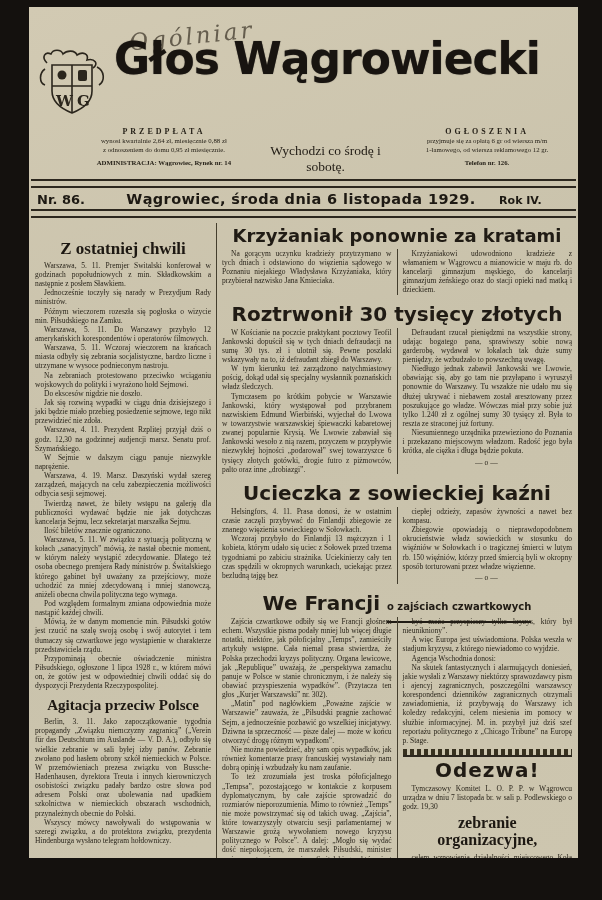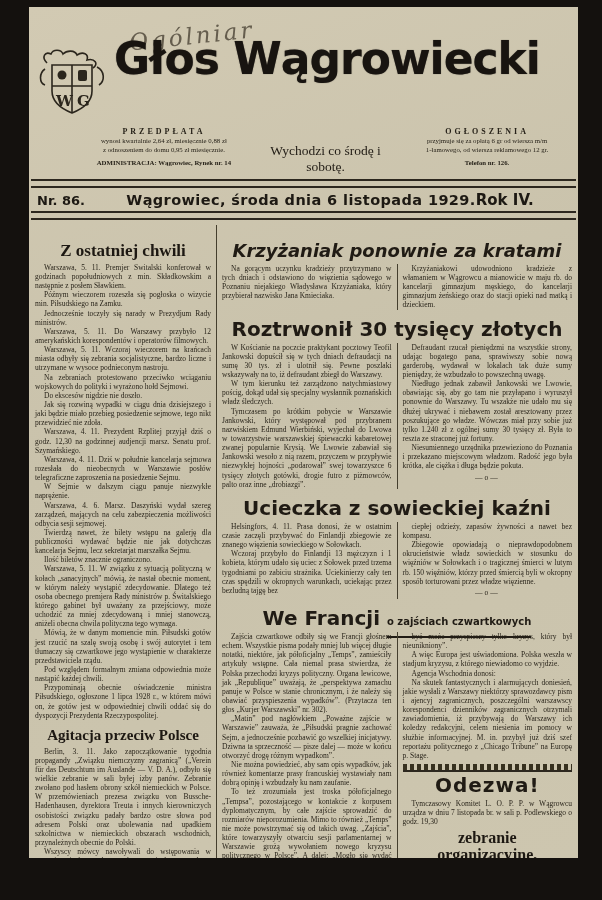--- a/index.html
+++ b/index.html
@@ -26,38 +26,38 @@
   
   .rule2{height:5px;border-top:2px solid #2c271e;border-bottom:2px solid #2c271e;margin:0 2px;}
   .hrule{height:2.5px;background:#2c271e;margin:3px 0;}
   .ornament{height:6px;margin:4px 0 3px 0;border-bottom:2px solid #2c271e;
     background:repeating-linear-gradient(90deg,#37311f 0 4px,rgba(0,0,0,0) 4px 7px);}
   
   .dateline{display:flex;align-items:baseline;padding:3px 13px 2px 8px;
     font-family:"DejaVu Sans",sans-serif;font-weight:bold;color:#1d1913;}
   .dl-issue{width:120px;font-size:13px;}
   .dl-center{flex:1;text-align:center;font-size:14.5px;letter-spacing:.4px;white-space:nowrap;}
-  .dl-year{width:120px;text-align:left;font-size:15px;}
+  .dl-year{width:120px;text-align:center;font-size:11px;}
   
   .content{display:flex;padding:5px 6px 0 6px;height:636px;overflow:hidden;}
   .col1{width:176px;flex:none;padding-right:5px;border-right:1.5px solid #443e2d;}
   .rightzone{flex:1;padding-left:5px;display:flex;flex-direction:column;overflow:hidden;}
   .cols{display:flex;}
   .cols>.ca{flex:1;min-width:0;}
   .cols>.cb{flex:1;min-width:0;border-left:1.5px solid #443e2d;margin-left:5px;padding-left:5px;}
   
   .para{margin:0;font-size:7.5px;line-height:1.22;text-align:justify;text-indent:9px;color:#29241a;}
   .para.sep{text-align:center;text-indent:0;letter-spacing:2px;margin:2px 0;}
   .h-serif{font-family:"Liberation Serif",serif;font-weight:bold;text-align:center;color:#1d1812;
     margin:4px 0 3px 0;line-height:1.05;}
   .h-sans{font-family:"DejaVu Sans",sans-serif;font-weight:bold;text-align:center;color:#201b14;
     margin:3px 0 3px 0;white-space:nowrap;line-height:1.05;}
   .h-ostatnia{font-size:17px;margin-top:17px;}
   .h-agitacja{font-size:15px;margin-top:8px;}
-  .h-krzyzaniak{font-size:18px;margin-top:17px;font-style:italic;}
+  .h-krzyzaniak{font-size:18px;margin-top:4px;}
   .h-roztrwonil{font-size:20px;}
   .h-ucieczka{font-size:20px;}
   .h-francja{font-size:20px;}
   .h-francja .sub{font-size:10px;border-bottom:2px solid #201b14;padding-bottom:9px;}
   .h-odezwa{font-size:20px;letter-spacing:1px;}
   .h-zebranie{font-size:16px;margin:4px 16px;}
 </style>
 </head>
 <body>
 
@@ -109,36 +109,35 @@
   </div>
   <div class="rule2"></div>
 
   <div class="content">
 
     <div class="col1">
       <article>
         <h2 class="h-serif h-ostatnia">Z ostatniej chwili</h2>
         <div>
             <p class="para">Warszawa, 5. 11.  Premjer Switalski konferował w godzinach popołudniowych z min. Składkowskim a następnie z posłem Sławkiem.</p>
+            <p class="para">Jednocześnie toczyły się narady w Prezydjum Rady ministrów.</p>
             <p class="para">Późnym wieczorem rozeszła się pogłoska o wizycie min. Piłsudskiego na Zamku.</p>
-            <p class="para">Jednocześnie toczyły się narady w Prezydjum Rady ministrów.</p>
             <p class="para">Warszawa, 5. 11.  Do Warszawy przybyło 12 amerykańskich korespondentów i operatorów filmowych.</p>
             <p class="para">Warszawa, 5. 11.  Wczoraj wieczorem na krańcach miasta odbyły się zebrania socjalistyczne, bardzo liczne i utrzymane w wysoce podnieconym nastroju.</p>
             <p class="para">Na zebraniach protestowano przeciwko wciąganiu wojskowych do polityki i wyrażono hołd Sejmowi.</p>
             <p class="para">Do ekscesów nigdzie nie doszło.</p>
             <p class="para">Jak się rozwiną wypadki w ciągu dnia dzisiejszego i jaki będzie miało przebieg posiedzenie sejmowe, tego nikt przewidzieć nie zdoła.</p>
             <p class="para">Warszawa, 4. 11.  Prezydent Rzplitej przyjął dziś o godz. 12,30 na godzinnej audjencji marsz. Senatu prof. Szymańskiego.</p>
-            <p class="para">Warszawa, 4. 11.  Dziś w południe kancelarja sejmowa rozesłała do nieobecnych w Warszawie posłów telegraficzne zaproszenia na posiedzenie Sejmu.</p>
             <p class="para">W Sejmie w dalszym ciągu panuje niezwykłe naprężenie.</p>
-            <p class="para">Warszawa, 4. 6.  Marsz. Daszyński wydał szereg zarządzeń, mających na celu zabezpieczenia możliwości odbycia sesji sejmowej.</p>
+            <p class="para">Warszawa, 4. 19.  Marsz. Daszyński wydał szereg zarządzeń, mających na celu zabezpieczenia możliwości odbycia sesji sejmowej.</p>
             <p class="para">Twierdzą nawet, że bilety wstępu na galerję dla publiczności wydawać będzie nie jak dotychczas kancelarja Sejmu, lecz sekretarjat marszałka Sejmu.</p>
             <p class="para">Ilość biletów znacznie ograniczono.</p>
             <p class="para">Warszawa, 5. 11.  W związku z sytuacją polityczną w kołach „sanacyjnych” mówią, że nastał obecnie moment, w którym należy wystąpić zdecydowanie. Dlatego też osoba obecnego premjera Rady ministrów p. Świtalskiego którego gabinet był uważany za przejściowy, może uchodzić za mniej zdecydowaną i mniej stanowczą, aniżeli obecna chwila polityczna tego wymaga.</p>
+            <p class="para">Pod względem formalnym zmiana odpowiednia może nastąpić każdej chwili.</p>
             <p class="para">Mówią, że w danym momencie min. Piłsudski gotów jest rzucić na szalę swoją osobę i swój autorytet i tem tłumaczy się czwartkowe jego wystąpienie w charakterze przedstawiciela rządu.</p>
-            <p class="para">Pod względem formalnym zmiana odpowiednia może nastąpić każdej chwili.</p>
             <p class="para">Przypominają obecnie oświadczenie ministra Piłsudskiego, ogłoszone 1 lipca 1928 r., w którem mówi on, że gotów jest w odpowiedniej chwili oddać się do dyspozycji Prezydenta Rzeczypospolitej.</p>
           </div>
       </article>
       <article>
         <h2 class="h-serif h-agitacja">Agitacja przeciw Polsce</h2>
         <div>
             <p class="para">Berlin, 3. 11.  Jako zapoczątkowanie tygodnia propagandy „Związku niemczyzny zagranicą” („Verein für das Deutschtum im Auslande — V. D. A.), odbyło się wielkie zebranie w sali byłej izby panów. Zebranie zwołano pod hasłem obrony szkół niemieckich w Polsce. W przemówieniach prezesa związku von Bussche-Hadenhausen, dyrektora Treuta i innych kierowniczych osobistości związku padały bardzo ostre słowa pod adresem Polski oraz ubolewania nad upadkiem szkolnictwa w niemieckich obszarach wschodnich, przynależnych obecnie do Polski.</p>
             <p class="para">Wszyscy mówcy nawoływali do wstępowania w szeregi związku, a do protektora związku, prezydenta Hindenburga wysłano telegram hołdowniczy.</p>
           </div>
       </article>

